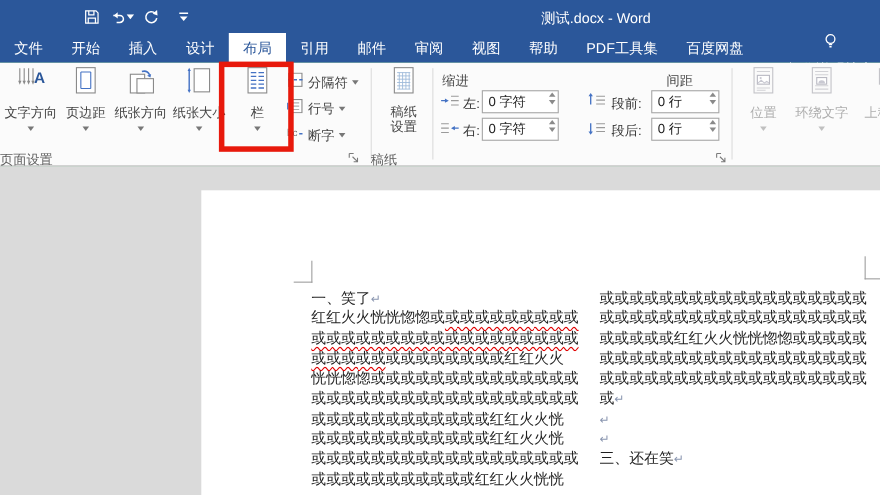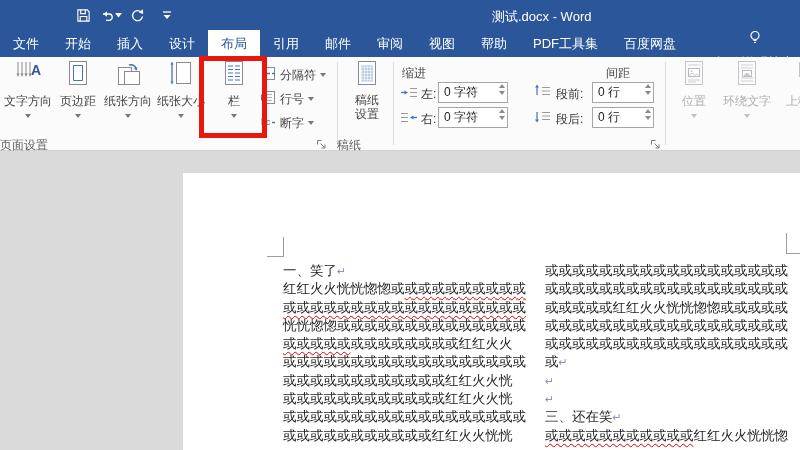--- a/index.html
+++ b/index.html
@@ -363,36 +363,35 @@
   <div class="redbox"></div>
 
   <div class="docarea">
     <div class="page">
       <div class="cropmark-l"></div>
       <div class="cropmark-r"></div>
       <div class="doccol left">
           <div class="docline"><span>一、笑了</span><span class="pmark">↵</span></div>
           <div class="docline"><span>红红火火恍恍惚惚或</span><span class="sq">或或或或或或或或或</span></div>
           <div class="docline"><span class="sq">或或或或或或或或或或或或或或或或或或</span></div>
+          <div class="docline"><span class="sq">或或或或或</span><span>或或或或或或或或红红火火</span></div>
           <div class="docline"><span>恍恍惚惚或或或或或或或或或或或或或或</span></div>
-          <div class="docline"><span class="sq">或或或或或</span><span>或或或或或或或或红红火火</span></div>
           <div class="docline"><span>或或或或或或或或或或或或或或或或或或</span></div>
           <div class="docline"><span>或或或或或或或或或或或或红红火火恍</span></div>
           <div class="docline"><span>或或或或或或或或或或或或红红火火恍</span></div>
           <div class="docline"><span>或或或或或或或或或或或或或或或或或或</span></div>
           <div class="docline"><span>或或或或或或或或或或或红红火火恍恍</span></div>
         </div>
       <div class="doccol right">
           <div class="docline"><span>或或或或或或或或或或或或或或或或或或</span></div>
           <div class="docline"><span>或或或或或或或或或或或或或或或或或或</span></div>
           <div class="docline"><span>或或或或或红红火火恍恍惚惚或或或或或</span></div>
           <div class="docline"><span>或或或或或或或或或或或或或或或或或或</span></div>
           <div class="docline"><span>或或或或或或或或或或或或或或或或或或</span></div>
           <div class="docline"><span>或</span><span class="pmark">↵</span></div>
           <div class="docline"><span class="pmark">↵</span></div>
           <div class="docline"><span class="pmark">↵</span></div>
           <div class="docline"><span>三、还在笑</span><span class="pmark">↵</span></div>
-          <div class="docline"><span class="sq">或或或或或或或或或或或</span><span>红红火火恍恍惚</span></div>
         </div>
     </div>
   </div>
 
 </div>
 
 </body></html>

